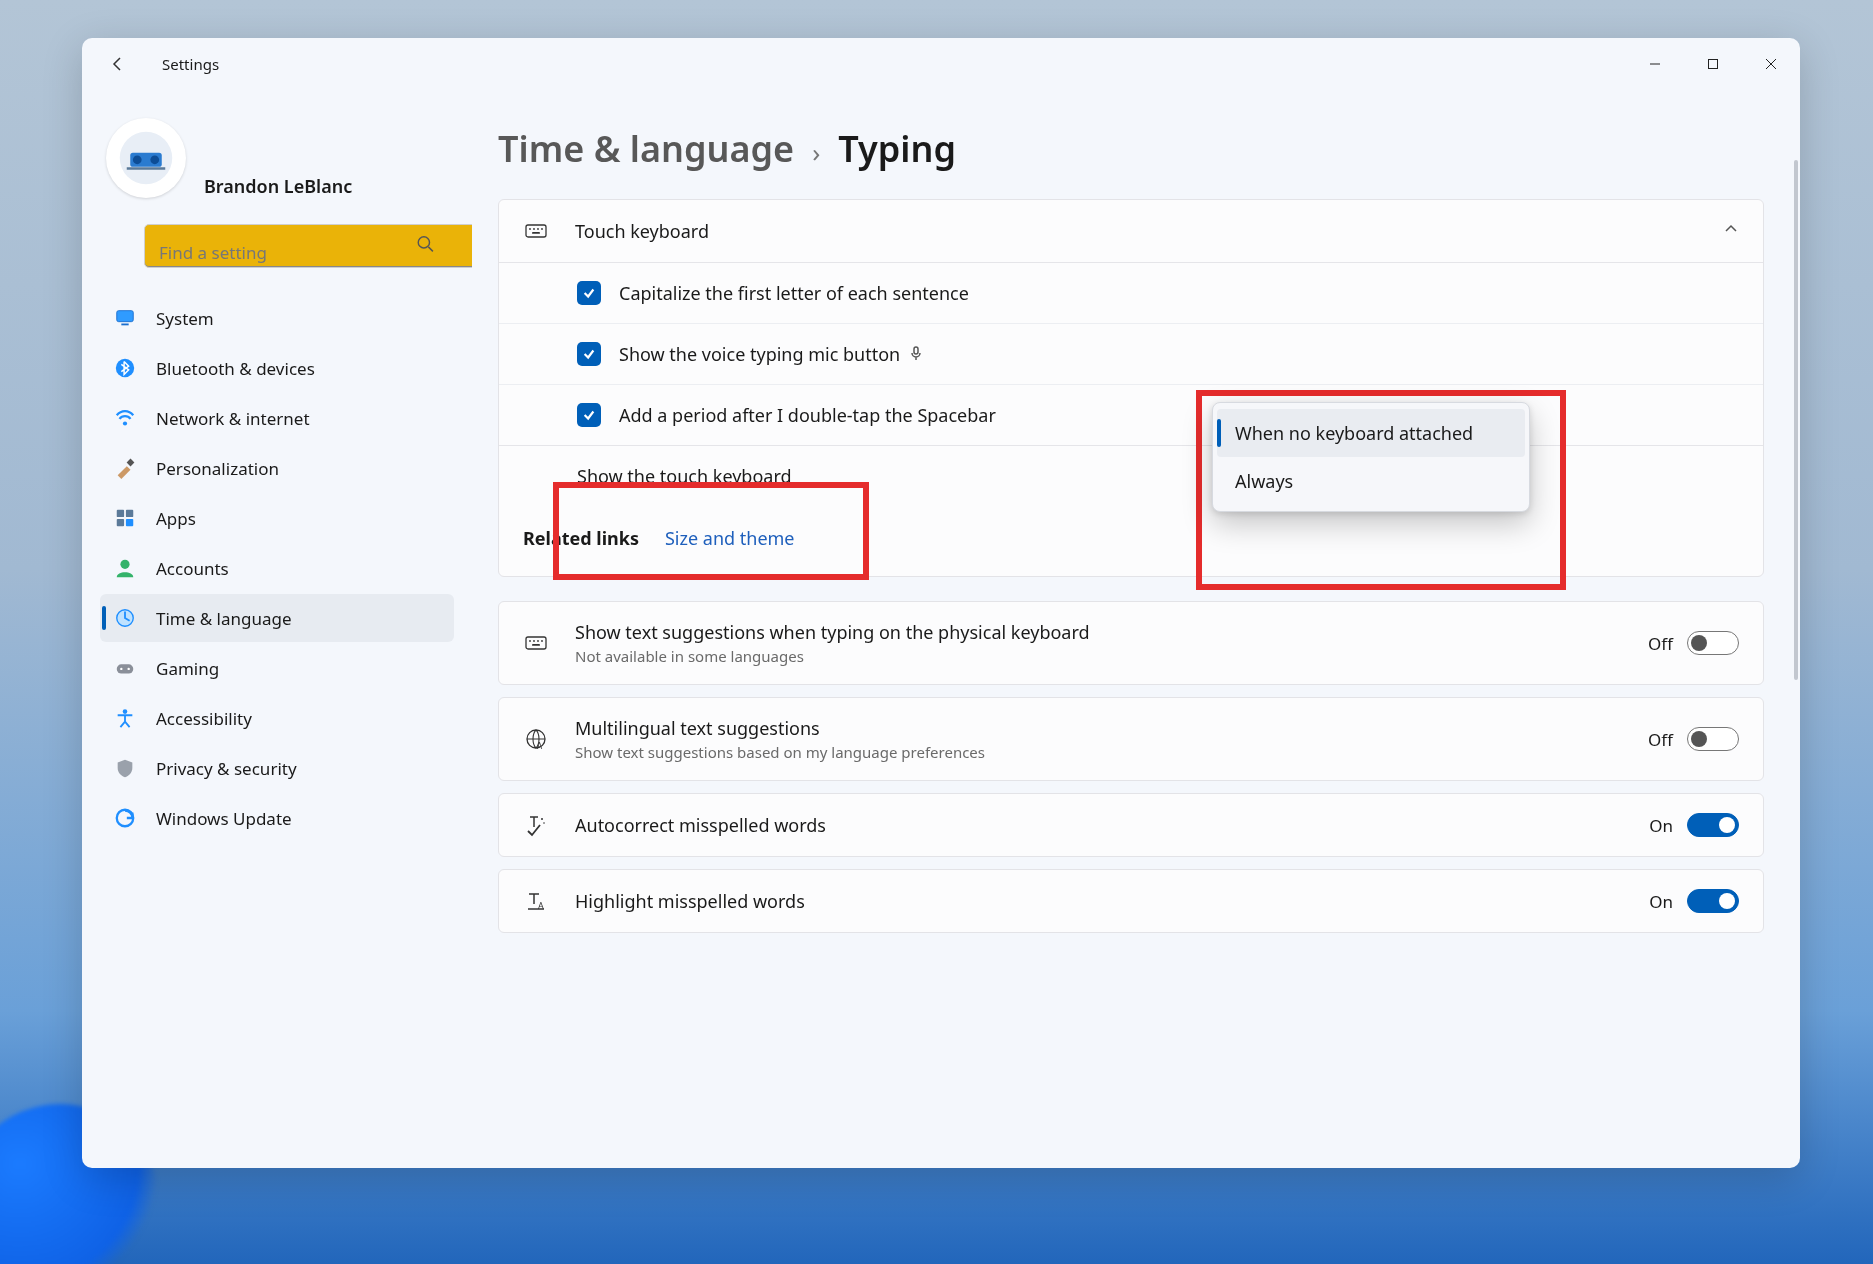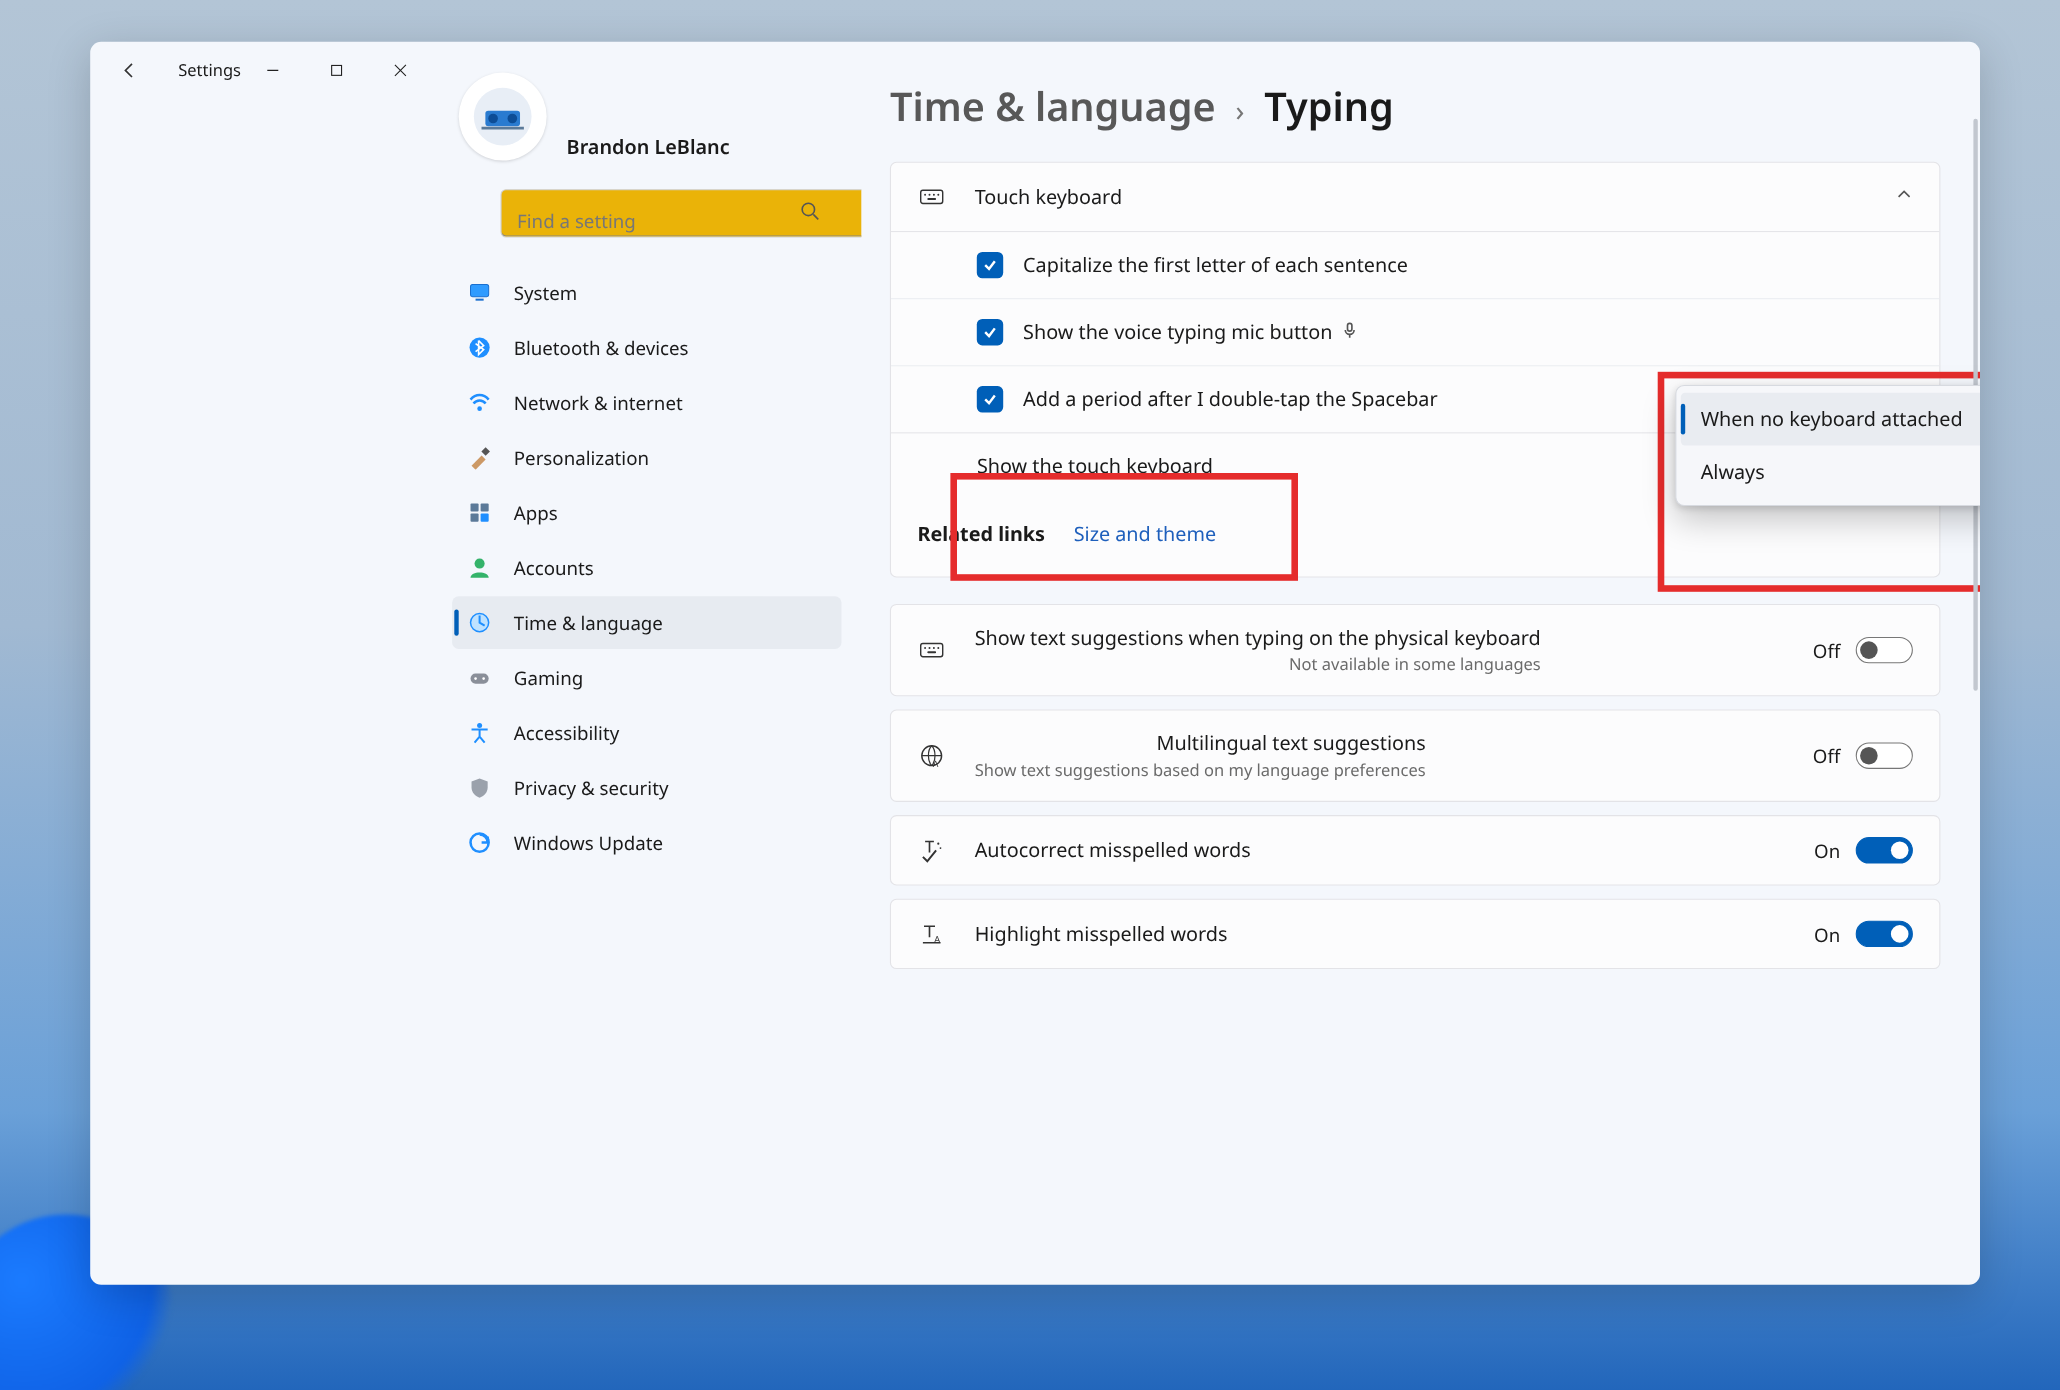--- a/index.html
+++ b/index.html
@@ -8,21 +8,21 @@
     width:1873px; height:1264px;
     background:linear-gradient(180deg,#b3c5d6 0%,#a1b9d2 45%,#6aa0d8 80%,#2266bb 100%);
     position:relative; overflow:hidden;
   }
   
   .window {
     position:absolute; left:82px; top:38px; width:1718px; height:1130px;
     background:#f4f7fc;
     border-radius:10px;
     box-shadow:0 10px 40px rgba(0,0,0,.18);
-    display:flex; flex-direction:row;
+    display:flex; flex-direction:column;
     overflow:hidden;
   }
   
   .titlebar {
     height:52px; display:flex; align-items:center; justify-content:space-between;
     padding-left:22px;
   }
   .titlebar-left { display:flex; align-items:center; gap:30px; }
   .back-btn { width:28px; height:28px; display:flex; align-items:center; justify-content:center; color:#333; cursor:pointer; border-radius:4px; }
   .app-title { font-size:15px; color:#1a1a1a; }
@@ -120,21 +120,21 @@
   }
   .related-label{font-weight:700;color:#1a1a1a;}
   .related-link{color:#1e5fbc;}
 
   
   .setting-card { padding:0; }
   .setting-row {
     display:flex; align-items:center; gap:26px;
     padding:18px 24px;
   }
-  .setting-row .txt{display:flex;flex-direction:column;gap:2px;align-items:flex-end;}
+  .setting-row .txt{display:flex;flex-direction:column;gap:2px;}
   .setting-row .title{font-size:18px;color:#1a1a1a;}
   .setting-row .sub{font-size:15px;color:#6a6a6a;border:none;}
   .toggle-wrap{margin-left:auto;display:flex;align-items:center;gap:14px;}
   .toggle-state{font-size:17px;color:#1a1a1a;}
   .toggle {
     width:52px;height:24px;border-radius:12px;position:relative;
     background:#fff;border:1px solid #777;
   }
   .toggle .knob{
     position:absolute;width:16px;height:16px;border-radius:50%;

